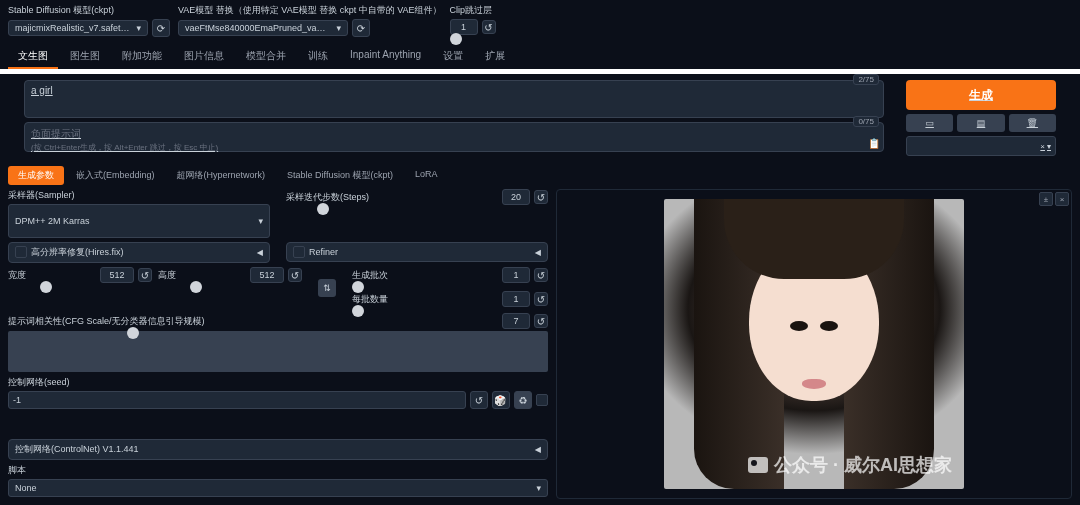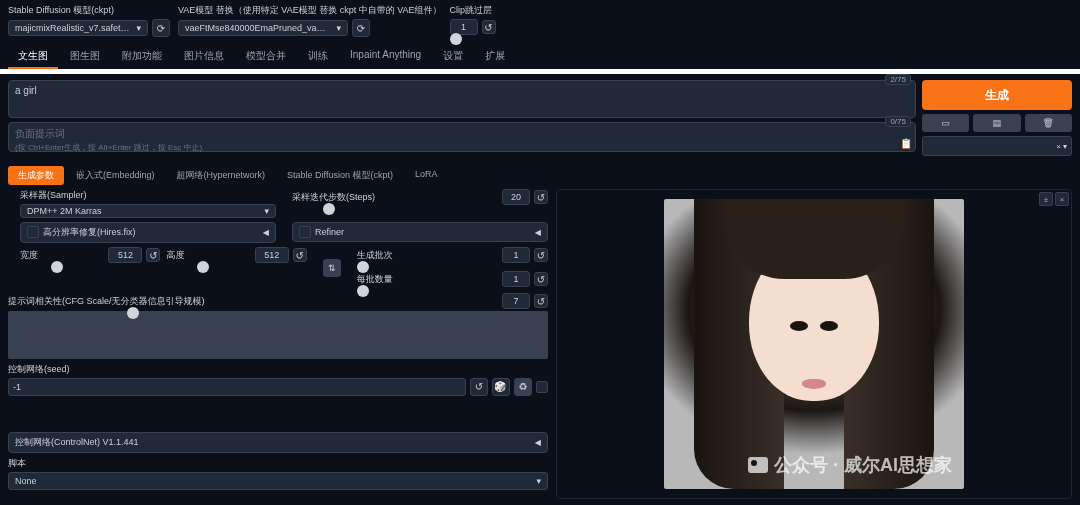--- a/index.html
+++ b/index.html
@@ -11,38 +11,38 @@
 .dropdown.wide1 { width:140px; }
 .dropdown.wide2 { width:170px; }
 .icon-btn { background:#1f2937; border:1px solid #374151; color:#c9d1d9; width:18px; height:18px; border-radius:3px; display:flex; align-items:center; justify-content:center; cursor:pointer; font-size:10px; }
 .num-input { background:#1f2937; border:1px solid #374151; color:#c9d1d9; width:28px; height:16px; border-radius:3px; text-align:center; font-size:9px; }
 .clip-row { display:flex; gap:4px; align-items:center; }
 .slider-track { position:relative; height:4px; background:#374151; border-radius:2px; flex:1; }
 .slider-thumb { position:absolute; top:-4px; width:12px; height:12px; background:#d1d5db; border-radius:50%; }
 .tabs { display:flex; gap:2px; padding:4px 8px 0; border-bottom:5px solid #ffffff; }
 .tab { padding:4px 10px; font-size:10px; color:#9ca3af; border-bottom:2px solid transparent; cursor:pointer; }
 .tab.active { color:#fff; border-bottom:2px solid #f97316; }
-.main-row { display:flex; padding:6px 8px; gap:6px; }
+.main-row { display:flex; padding:6px 24px; gap:22px;text-decoration:underline; }
 .prompt-col { flex:1; display:flex; flex-direction:column; gap:4px; }
 .prompt-box { background:#1f2937; border:1px solid #374151; border-radius:4px; padding:4px 6px; font-size:10px; color:#c9d1d9; position:relative; }
 .prompt-box.h1 { height:38px; }
 .prompt-box.h2 { height:30px; }
 .counter { position:absolute; top:-7px; right:4px; background:#1f2937; border:1px solid #374151; font-size:8px; padding:0 4px; border-radius:3px; color:#9ca3af; }
 .placeholder { color:#6b7280; }
 .gen-col { width:150px; display:flex; flex-direction:column; gap:4px; }
 .gen-btn { background:#f97316; color:#fff; height:30px; border:none; border-radius:4px; font-size:12px; font-weight:bold; cursor:pointer; }
 .btn-row { display:flex; gap:4px; }
 .sq-btn { flex:1; height:18px; background:#374151; border:none; border-radius:3px; color:#c9d1d9; cursor:pointer; font-size:9px; }
 .style-box { background:#1f2937; border:1px solid #374151; height:20px; border-radius:3px; display:flex; align-items:center; justify-content:flex-end; padding:0 4px; gap:2px; }
 .inner-tabs { display:flex; gap:2px; padding:0 8px; margin-top:4px; }
 .inner-tab { padding:3px 10px; font-size:9px; color:#9ca3af; cursor:pointer; }
 .inner-tab.active { background:#f97316; color:#fff; border-radius:3px; }
 .lower { display:flex; padding:4px 8px; gap:8px; }
 .left-panel { width:540px; display:flex; flex-direction:column; gap:4px; }
-.row { display:flex; gap:16px; align-items:flex-start;margin-left:12px; }
+.row { display:flex; gap:16px; align-items:flex-start; }
 .col { display:flex; flex-direction:column; gap:2px; flex:1; }
 .field-label { font-size:9px; color:#c9d1d9; }
 .slider-row { display:flex; gap:4px; align-items:center; }
 .slider-wrap { flex:1; display:flex; flex-direction:column; gap:2px; }
 .accordion { background:#1f2937; border:1px solid #374151; border-radius:4px; padding:3px 6px; display:flex; align-items:center; justify-content:space-between; font-size:9px; cursor:pointer; }
 .triangle { font-size:8px; }
 .seed-row { display:flex; gap:4px; align-items:center; }
 .seed-input { flex:1; background:#1f2937; border:1px solid #374151; color:#c9d1d9; padding:2px 4px; font-size:9px; border-radius:3px; height:18px; }
 .right-panel { flex:1; display:flex; flex-direction:column; gap:4px; }
 .img-container { background:#0b0f19; border:1px solid #1f2937; border-radius:4px; flex:1; display:flex; align-items:center; justify-content:center; position:relative; min-height:310px; }
@@ -147,21 +147,21 @@
   <div class="inner-tab">超网络(Hypernetwork)</div>
   <div class="inner-tab">Stable Diffusion 模型(ckpt)</div>
   <div class="inner-tab">LoRA</div>
 </div>
 
 <div class="lower">
   <div class="left-panel">
     <div class="row">
       <div class="col" style="flex:1">
         <span class="field-label">采样器(Sampler)</span>
-        <div class="dropdown" style="height:14px">
+        <div class="dropdown" style="height:34px">
             <span>DPM++ 2M Karras</span>
             <span>▾</span>
           </div>
       </div>
       <div class="col" style="flex:1">
         <div class="slider-row">
           <span class="field-label" style="flex:1">采样迭代步数(Steps)</span>
           <input class="num-input" value="20" style="">
           <button class="icon-btn" style="width:14px;height:14px">↺</button>
         </div>

